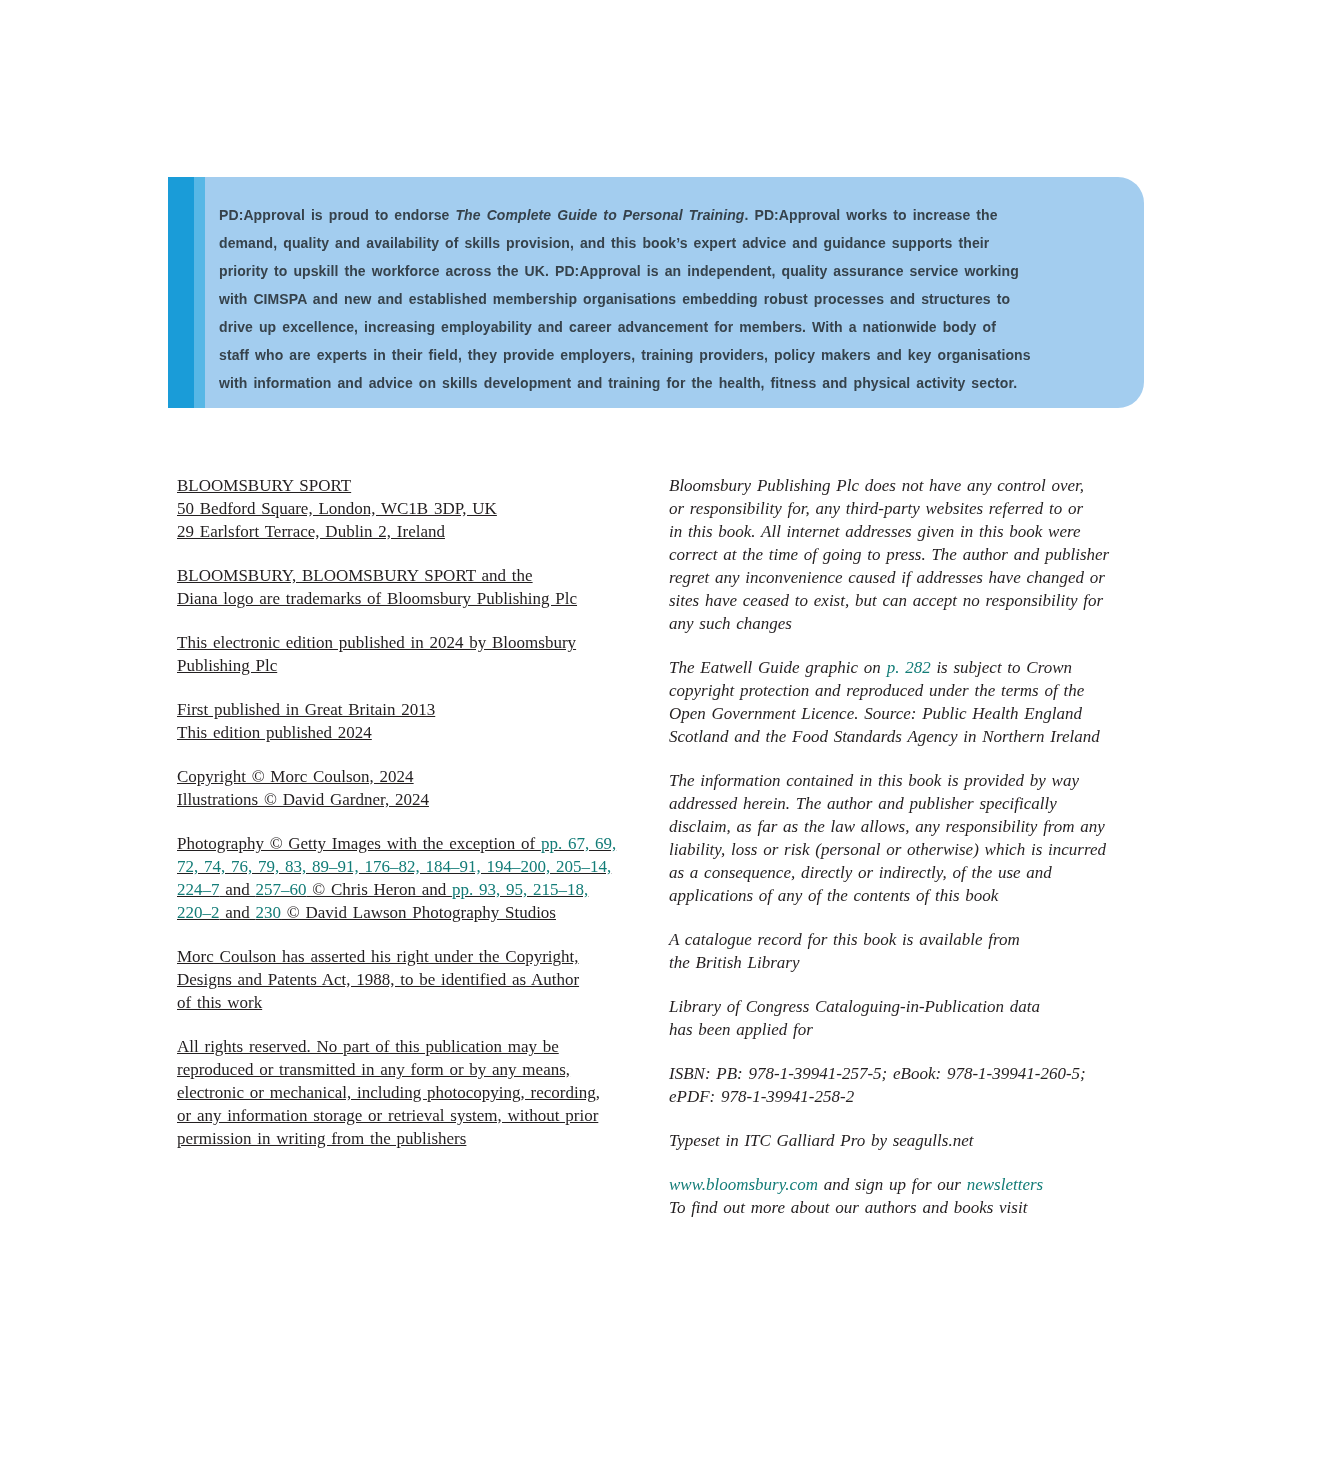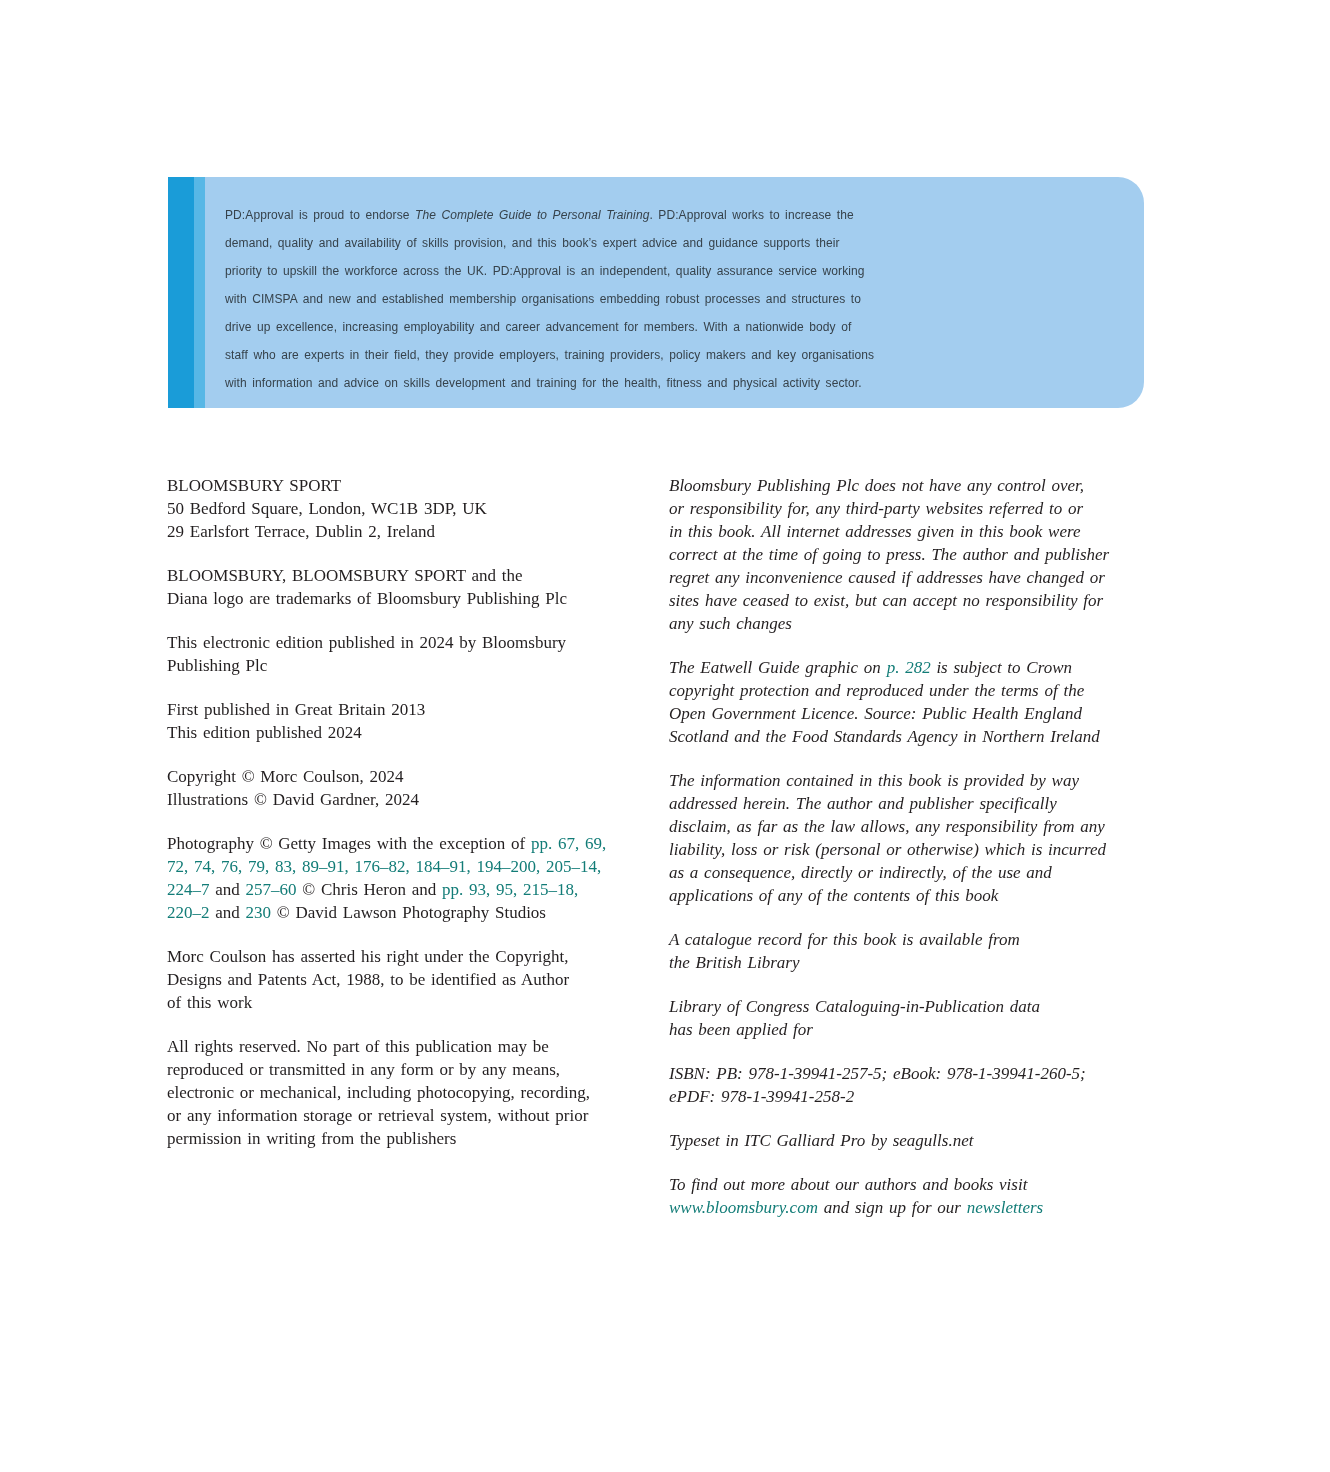--- a/index.html
+++ b/index.html
@@ -29,42 +29,43 @@
     background: var(--stripe_dark, #1a9cd8);
   }
   .stripe-mid {
     width: 11px;
     background: var(--stripe_mid, #57b7e6);
   }
   .endorsement-body {
     flex: 1;
     background: var(--box_bg, #a3cdef);
     border-radius: 0 26px 26px 0;
-    padding: 24px 14px 0 20px;
+    padding: 24px 14px 0 14px;
     font-family: "Liberation Sans", sans-serif;
-    font-size: 12px;
+    font-size: 14px;
     line-height: 28px;
     color: var(--box_text, #36424b);
     letter-spacing: 0.1px;
     word-spacing: 2px;
+    font-weight: bold;
   }
   .endorsement-body .line { white-space: nowrap; overflow: hidden; }
 
   
   .col {
     position: absolute;
     top: 474px;
     width: 486px;
     font-family: "Liberation Serif", serif;
     font-size: 17px;
     line-height: 23px;
     color: var(--body_text, #231f20);
     word-spacing: 1.5px;
   }
-  .col-left  { left: 167px; }
+  .col-left  { left: 177px; text-decoration: underline; }
   .col-right { left: 669px; font-style: italic; }
   .para { margin: 0 0 21px 0; }
   .para:last-child { margin-bottom: 0; }
   .line { white-space: nowrap; }
 
   .seg-plain  { }
   .seg-italic { font-style: italic; }
   .seg-link   { color: var(--link_color, #127c77); }
 </style>
 </head>
@@ -161,18 +162,18 @@
         <div class="line"><span class="seg-plain">has been applied for</span></div>
       </div>
     <div class="para">
         <div class="line"><span class="seg-plain">ISBN: PB: 978-1-39941-257-5; eBook: 978-1-39941-260-5;</span></div>
         <div class="line"><span class="seg-plain">ePDF: 978-1-39941-258-2</span></div>
       </div>
     <div class="para">
         <div class="line"><span class="seg-plain">Typeset in ITC Galliard Pro by seagulls.net</span></div>
       </div>
     <div class="para">
+        <div class="line"><span class="seg-link">www.bloomsbury.com</span><span class="seg-plain"> and sign up for our </span><span class="seg-link">newsletters</span></div>
         <div class="line"><span class="seg-plain">To find out more about our authors and books visit</span></div>
-        <div class="line"><span class="seg-link">www.bloomsbury.com</span><span class="seg-plain"> and sign up for our </span><span class="seg-link">newsletters</span></div>
       </div>
   </div>
 
 </div>
 
 </body></html>

